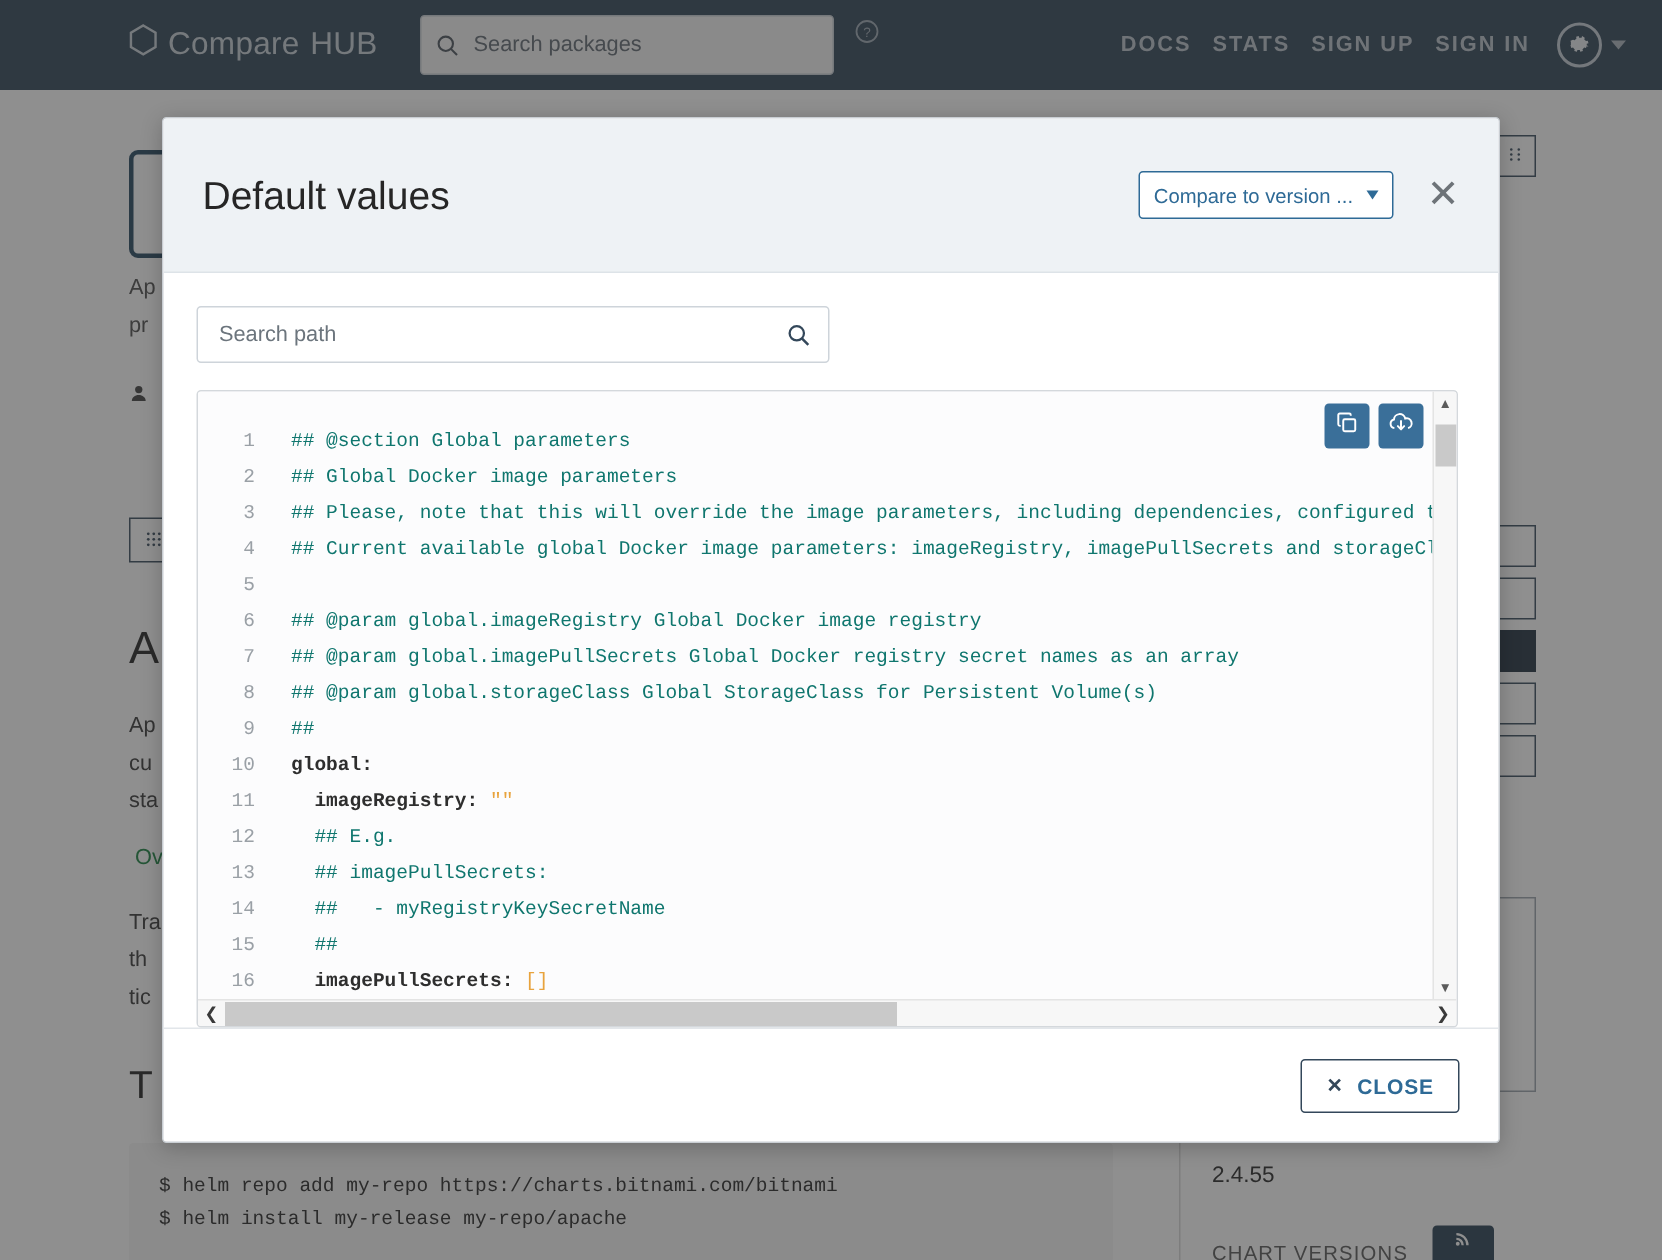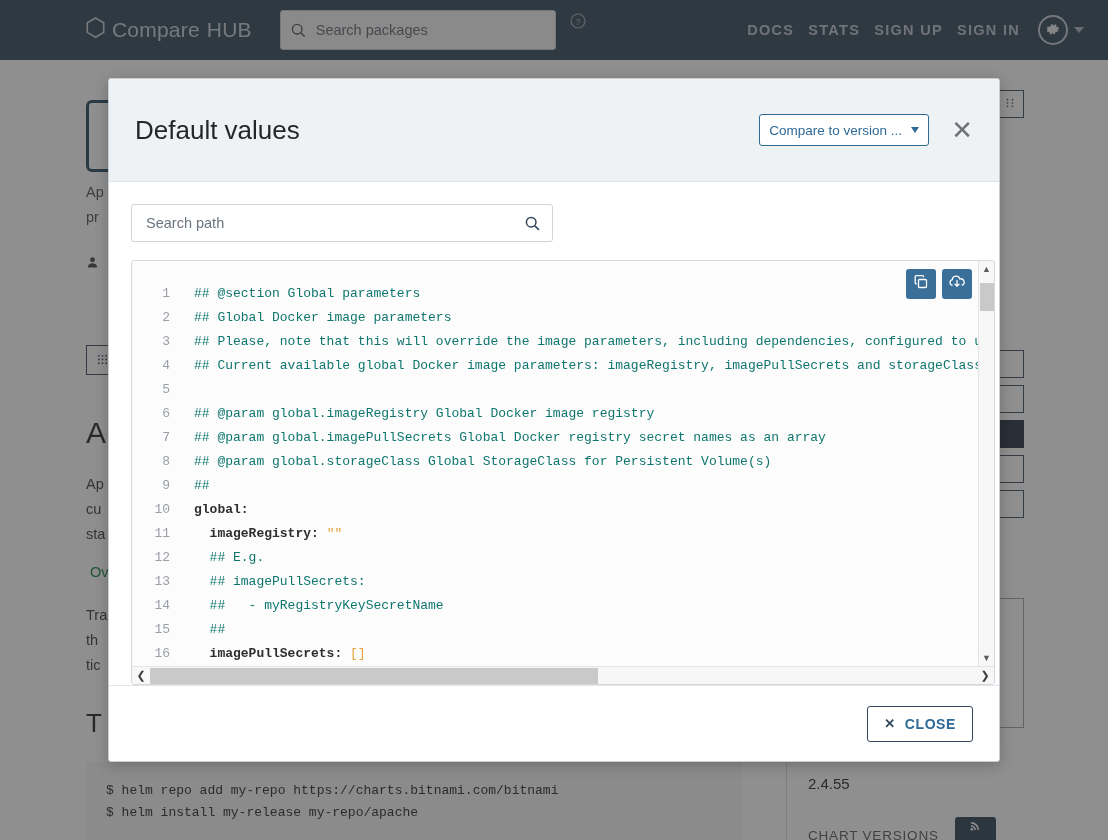--- a/index.html
+++ b/index.html
@@ -199,21 +199,21 @@
     height: 103px;
     background: #eef2f5;
     border-bottom: 1px solid #dde3e8;
     display: flex; align-items: center;
     padding: 0 22px 0 26px;
     flex: 0 0 auto;
   }
   .modal-title {
     font-size: 26px; color: #262626; font-weight: 400;
   }
-  .hdr-right { margin-left: auto; display: flex; align-items: center; gap: 18px; }
+  .hdr-right { margin-left: auto; display: flex; align-items: flex-start; gap: 18px; }
   .compare-select {
     width: 170px; height: 32px;
     background: #fff; border: 1px solid #2e6a96;
     border-radius: 3px;
     display: flex; align-items: center;
     padding: 0 9px;
     color: #2e6a96; font-size: 13.5px;
     gap: 6px;
   }
   .compare-select .csv-caret {
@@ -224,21 +224,21 @@
     border-top: 6px solid #2e6a96;
   }
   .x-close {
     color: #6d7378; font-size: 26px; line-height: 1;
     cursor: pointer; font-weight: 300;
     padding: 2px 4px;
   }
 
   .modal-body {
     flex: 1 1 auto;
-    padding: 22px 4px 0 22px;
+    padding: 22px 27px 0 22px;
     display: flex; flex-direction: column;
     min-height: 0;
     justify-content: space-between;
   }
 
   .path-search {
     width: 422px; height: 38px;
     border: 1px solid #ced4da; border-radius: 3px;
     display: flex; align-items: center;
     padding: 0 12px;

